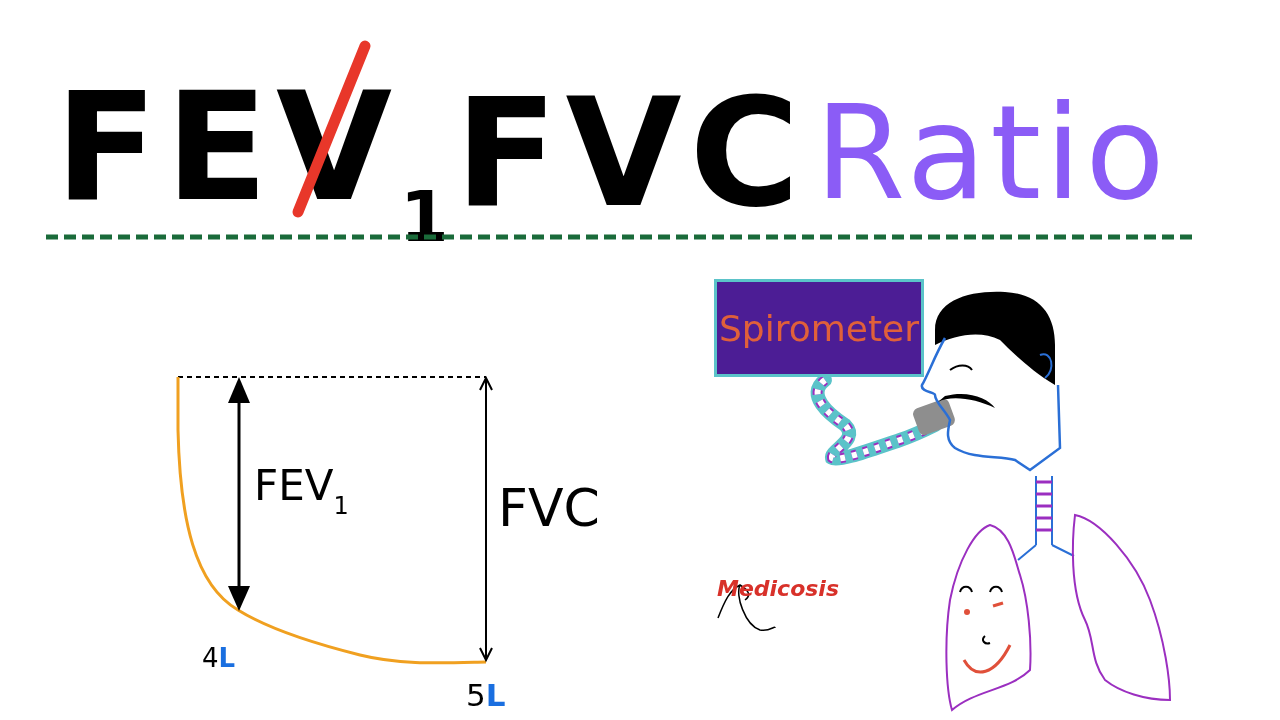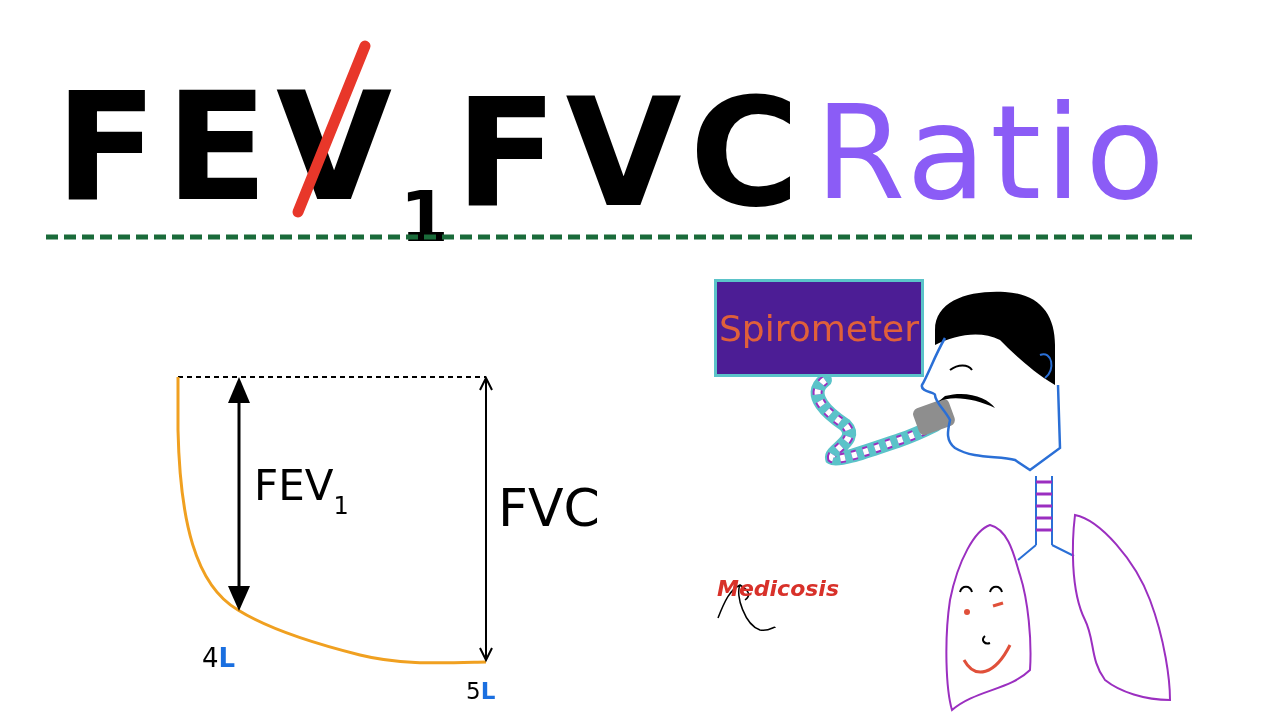--- a/index.html
+++ b/index.html
@@ -87,21 +87,21 @@
   <path d="M718 618 C725 600 730 590 740 585 C748 590 752 595 745 600 M740 585 C735 595 745 625 760 630 C770 632 775 625 775 628" fill="none" stroke="#000" stroke-width="1.5"></path>
 </svg>
 
 <div class="abs label" style="left:254px; top:465px; font-size:42px;">
   <span>FEV</span><span style="font-size:24px; position:relative; top:14px;">1</span>
 </div>
 <div class="abs label" style="left:498px; top:482px; font-size:52px;">FVC</div>
 <div class="abs label" style="left:202px; top:645px; font-size:26px;">
   <span>4</span><span class="blueL">L</span>
 </div>
-<div class="abs label" style="left:466px; top:680px; font-size:23px;">
+<div class="abs label" style="left:466px; top:680px; font-size:31px;">
   <span>5</span><span class="blueL">L</span>
 </div>
 
 <div class="abs spiro-box" style="left:714px; top:279px; width:204px; height:92px;">
   <span class="spiro-text">Spirometer</span>
 </div>
 
 <div class="abs medicosis" style="left:705px; top:576px;margin-left:12px;">Medicosis</div>
 
 </body></html>

